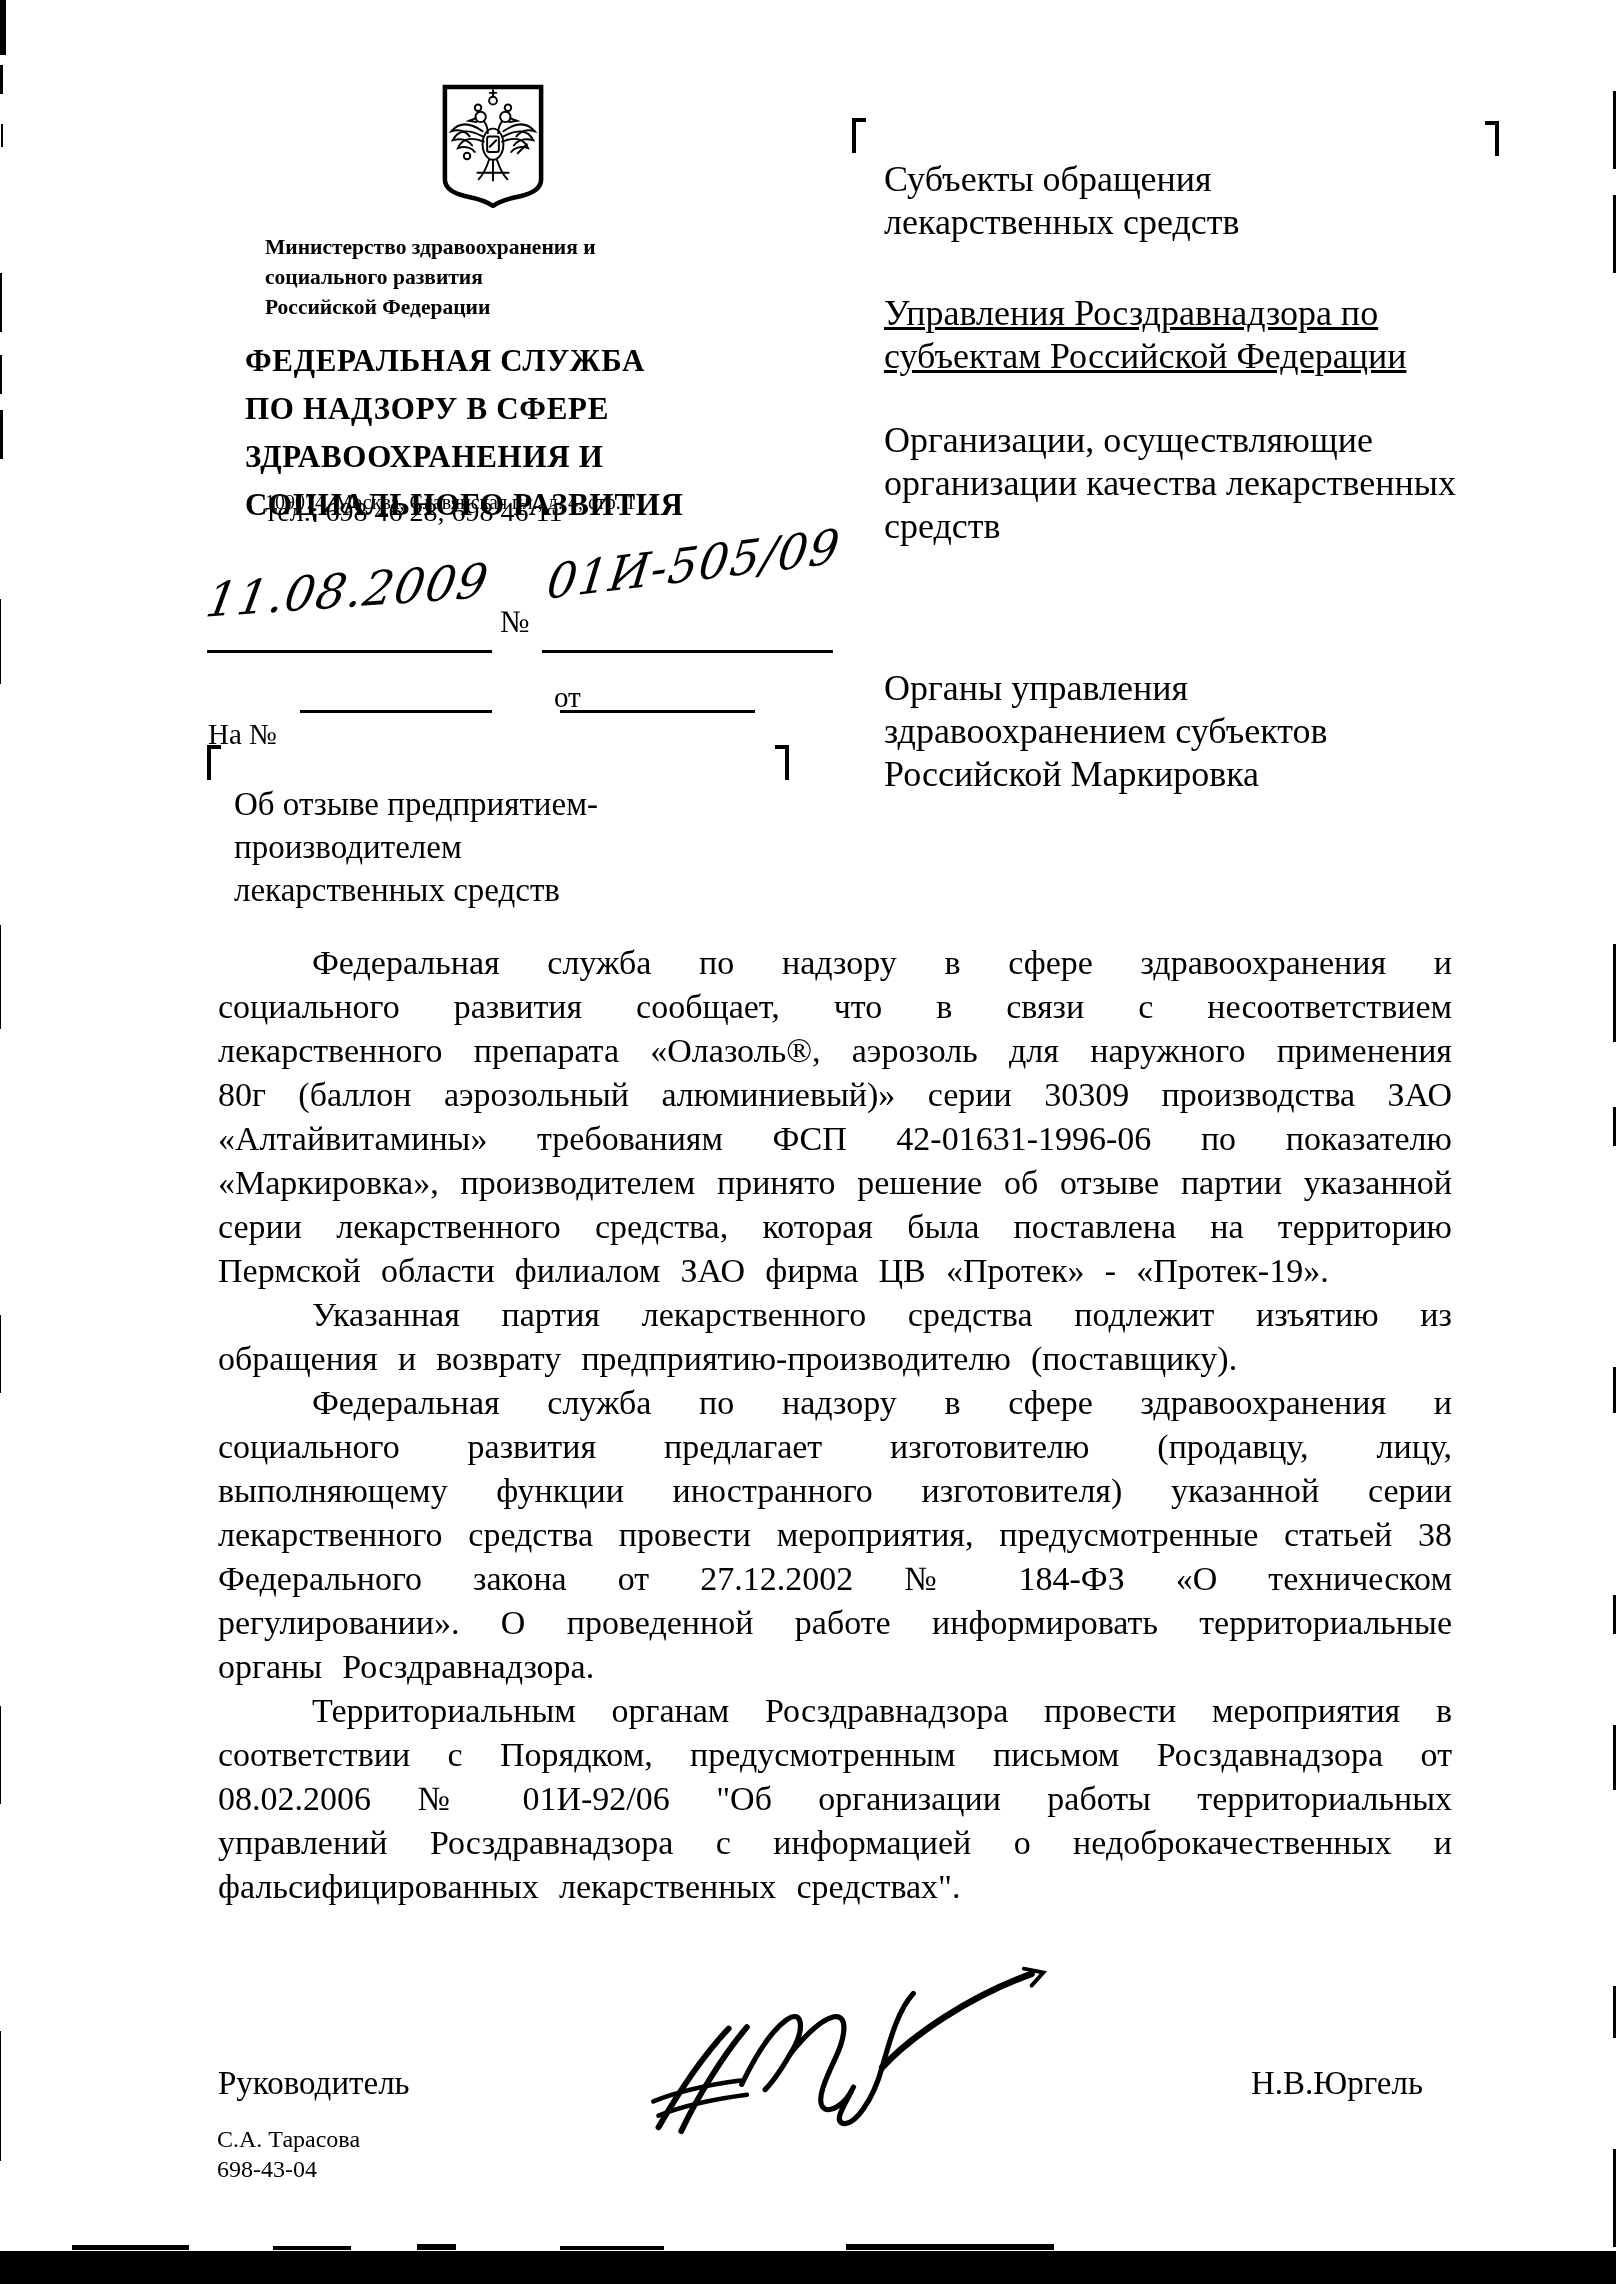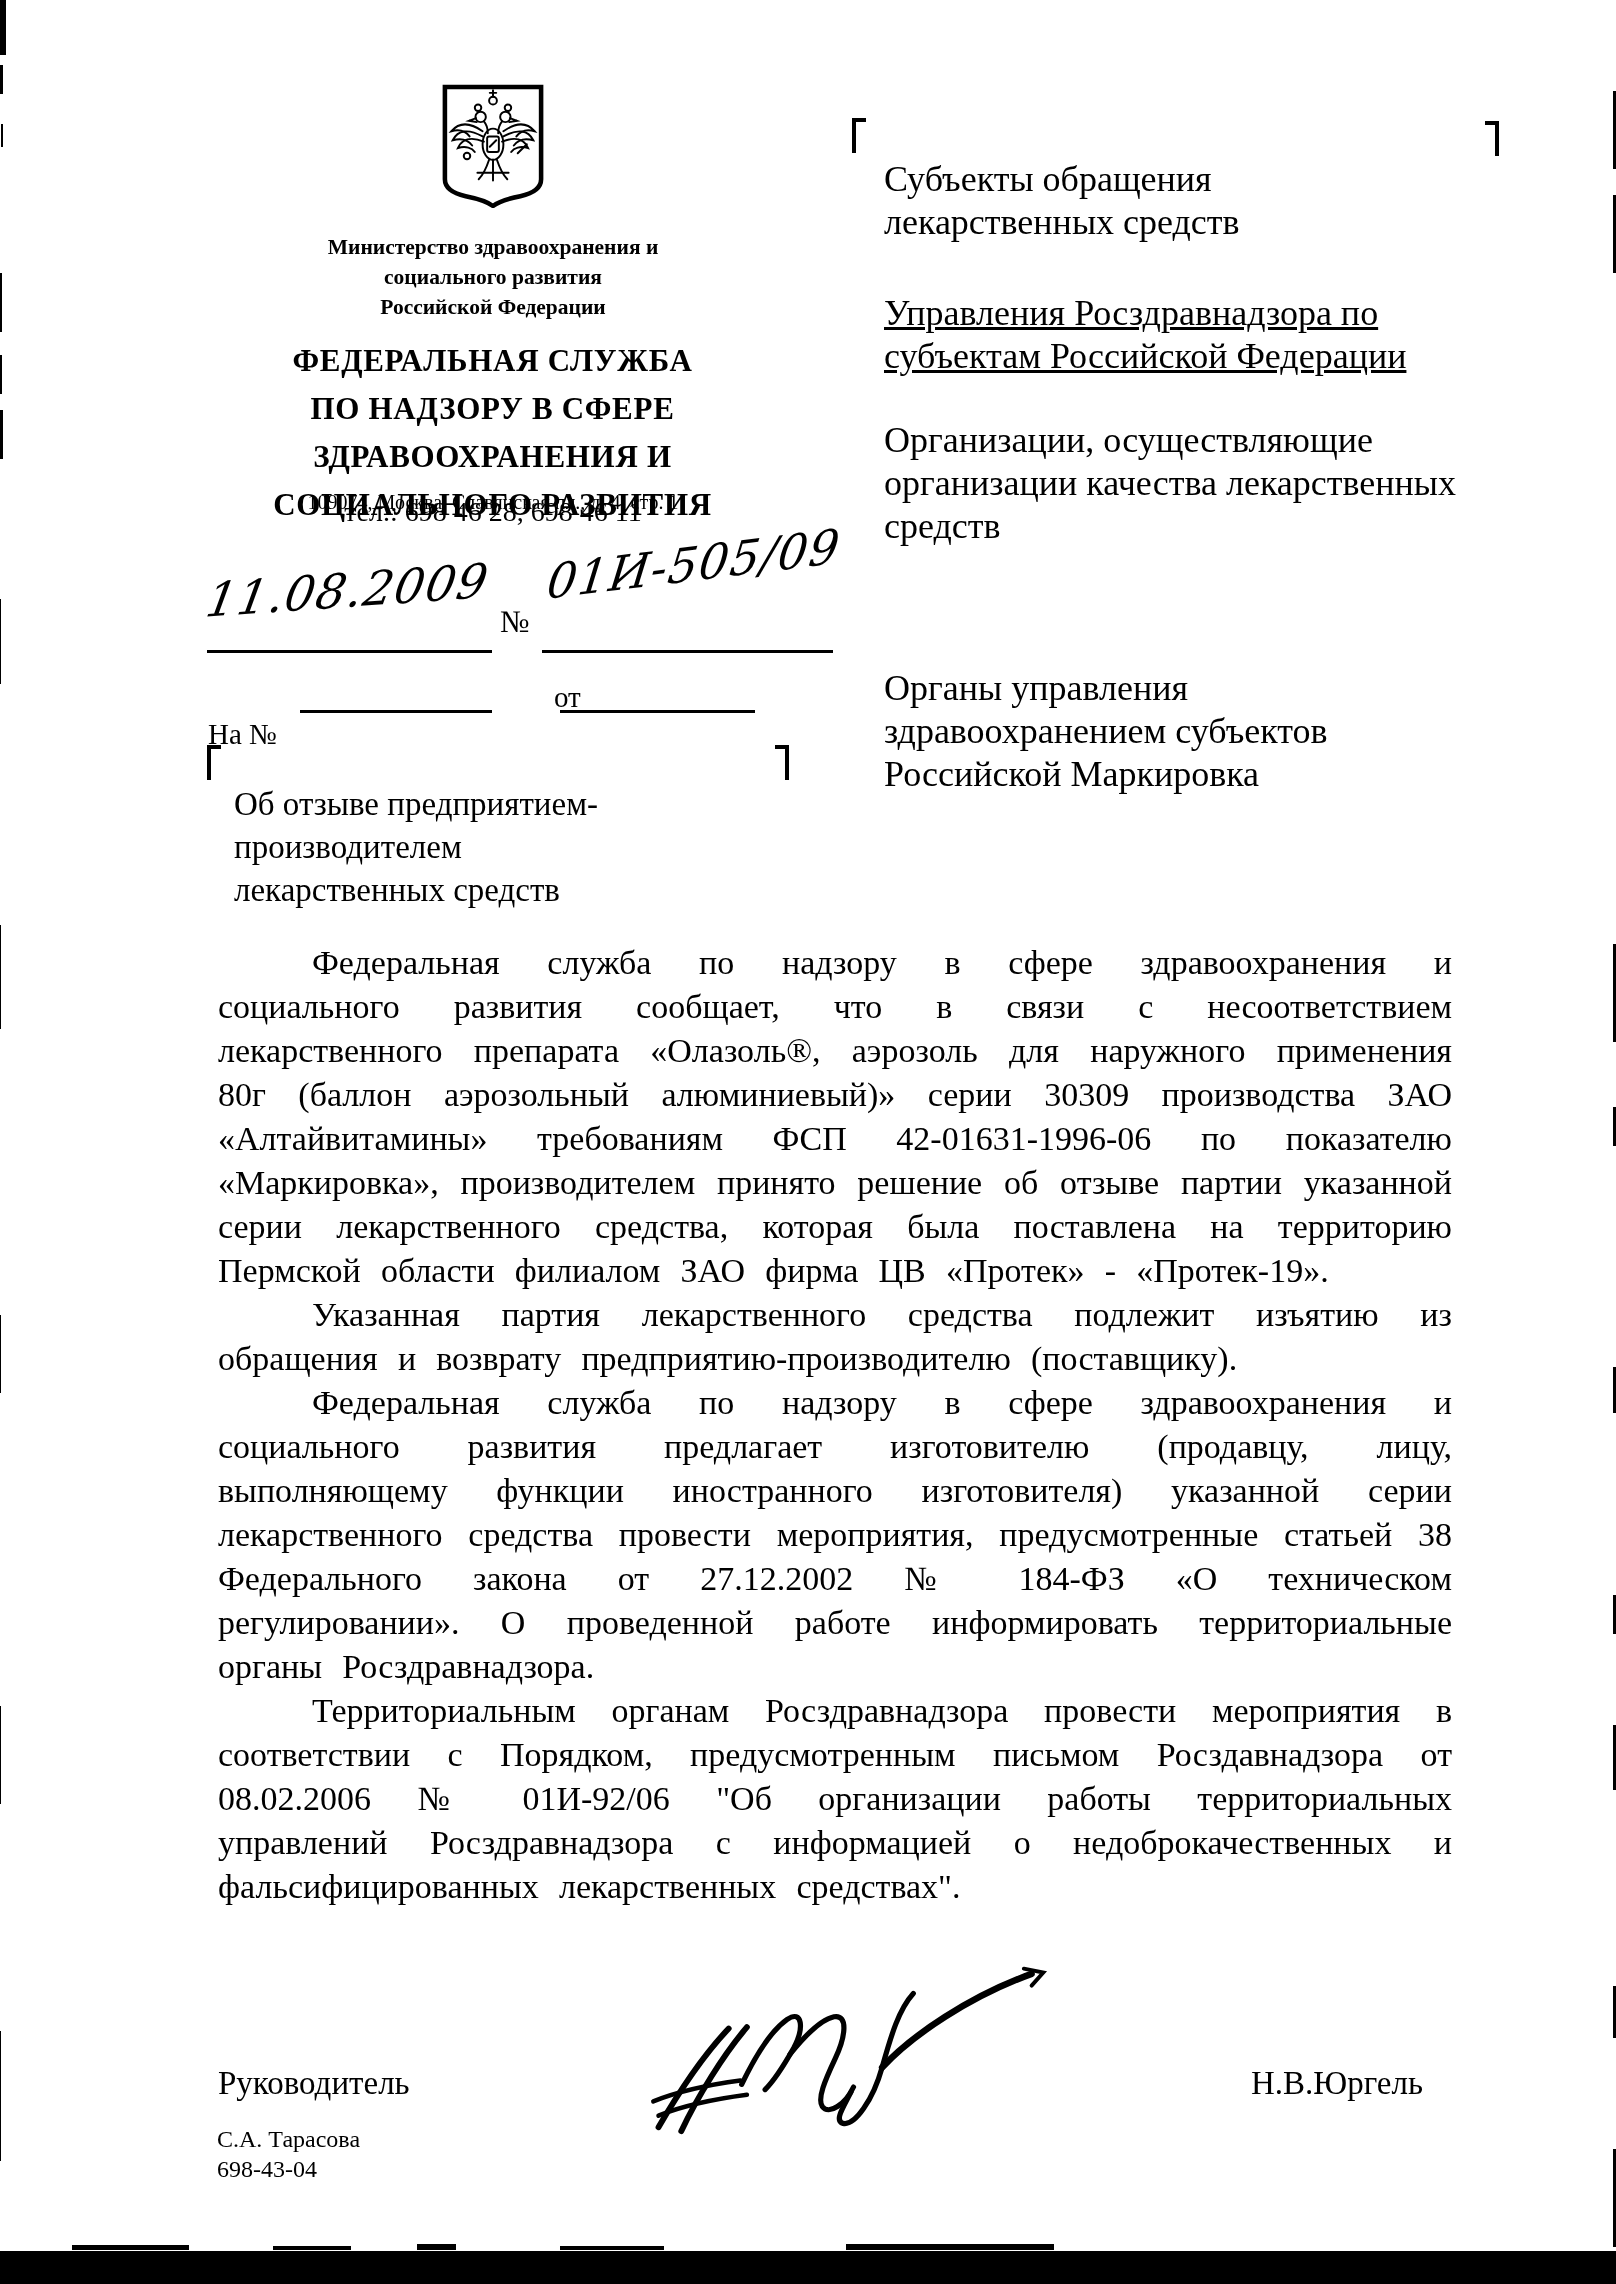--- a/index.html
+++ b/index.html
@@ -6,21 +6,21 @@
   .page{
     position:relative;
     width:1617px;height:2284px;
     background:#ffffff;
     font-family:"Liberation Serif","DejaVu Serif",serif;
     color:#000;
     overflow:hidden;
   }
   .abs{position:absolute;}
   .pre{white-space:pre-line;}
-  .center{text-align:center;}
+  .center{text-align:left;}
 
   
   .emblem{left:441px;top:83px;width:104px;height:125px;}
   .ministry{
     left:265px;top:232px;width:456px;
     font-weight:bold;font-size:21.5px;line-height:30px;
   }
   .service{
     left:245px;top:337px;width:495px;
     font-weight:bold;font-size:31px;line-height:48px;letter-spacing:0.7px;

